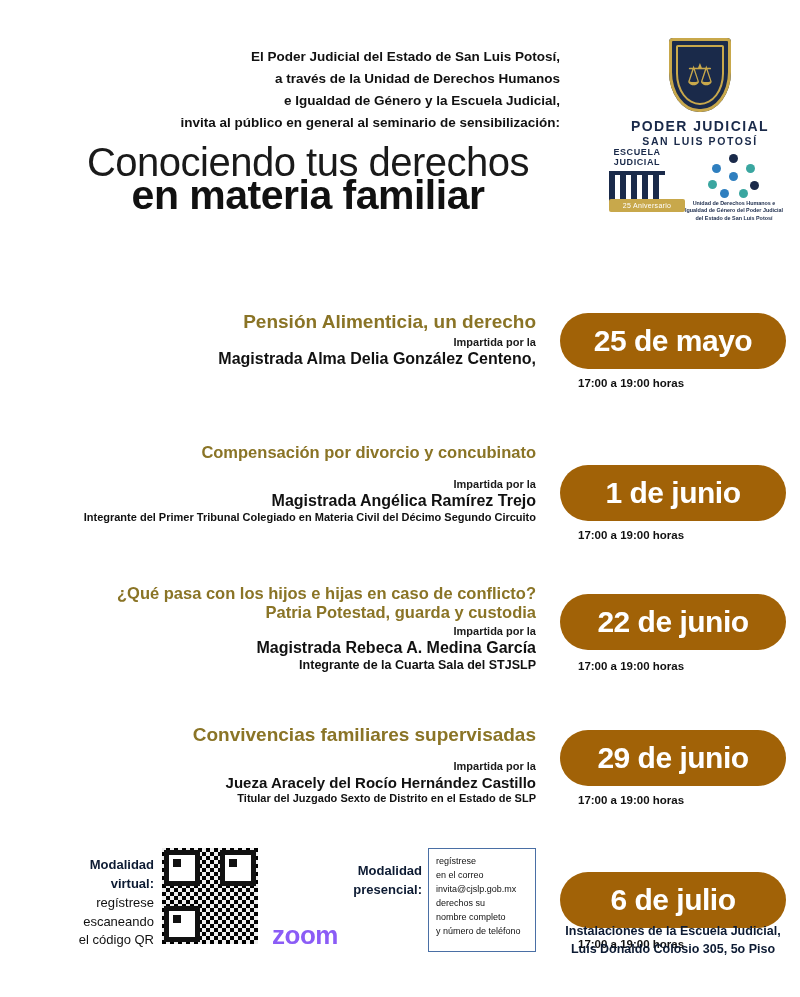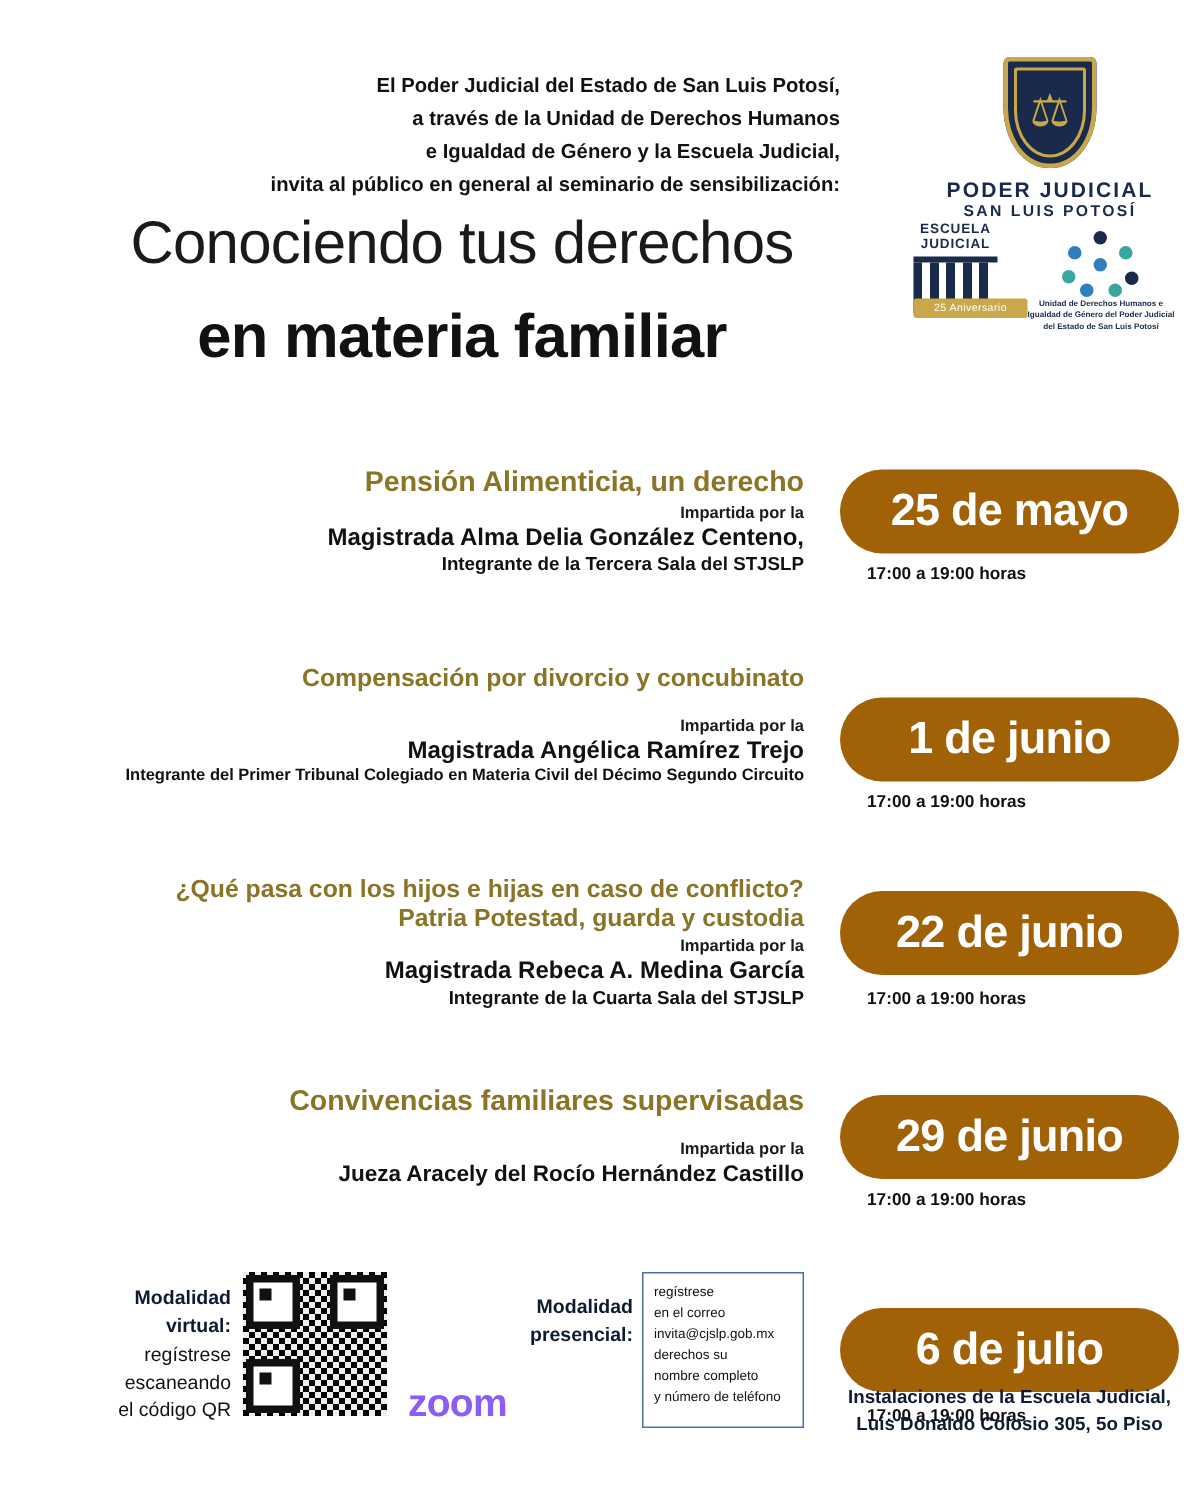--- a/index.html
+++ b/index.html
@@ -175,21 +175,21 @@
     width: 520px;
     text-align: center;
     font-size: 40px;
     font-weight: normal;
     color: #1a1a1a;
     letter-spacing: -0.5px;
   }
   .title-2 {
     position: absolute;
     left: 48px;
-    top: 201px;
+    top: 172px;
     width: 520px;
     text-align: center;
     font-size: 41px;
     font-weight: bold;
     color: #111;
     letter-spacing: -0.5px;
   }
 
   
   .sessions {
@@ -404,21 +404,20 @@
   <div class="title-1">Conociendo tus derechos</div>
   <div class="title-2">en materia familiar</div>
 
   <div class="sessions">
 
     <div class="session" style="height:96px;">
       <div class="session-left">
         <div class="s-topic">Pensión Alimenticia, un derecho</div>
         <div class="s-impartida">Impartida por la</div>
         <div class="s-name">Magistrada Alma Delia González Centeno,</div>
-        <div class="s-role">Integrante de la Tercera Sala del STJSLP</div>
       </div>
       <div class="date-pill" style="top:2px;">25 de mayo</div>
       <div class="date-time" style="top:66px;">17:00 a 19:00 horas</div>
     </div>
 
     <div class="session" style="height:105px;">
       <div class="session-left">
         <div class="s-topic small">Compensación por divorcio y concubinato</div>
         <div class="s-impartida" style="margin-top:16px;">Impartida por la</div>
         <div class="s-name">Magistrada Angélica Ramírez Trejo</div>
@@ -438,20 +437,21 @@
       </div>
       <div class="date-pill" style="top:10px;">22 de junio</div>
       <div class="date-time" style="top:76px;">17:00 a 19:00 horas</div>
     </div>
 
     <div class="session" style="height:100px;">
       <div class="session-left">
         <div class="s-topic">Convivencias familiares supervisadas</div>
         <div class="s-impartida" style="margin-top:14px;">Impartida por la</div>
         <div class="s-name sm">Jueza Aracely del Rocío Hernández Castillo</div>
+        <div class="s-role tiny">Titular  del Juzgado Sexto de Distrito en el Estado de SLP</div>
       </div>
       <div class="date-pill" style="top:6px;">29 de junio</div>
       <div class="date-time" style="top:70px;">17:00 a 19:00 horas</div>
     </div>
 
     <div class="session" style="height:100px;">
       <div class="date-pill" style="top:12px;">6 de julio</div>
       <div class="date-time" style="top:78px;">17:00 a 19:00 horas</div>
     </div>
 

